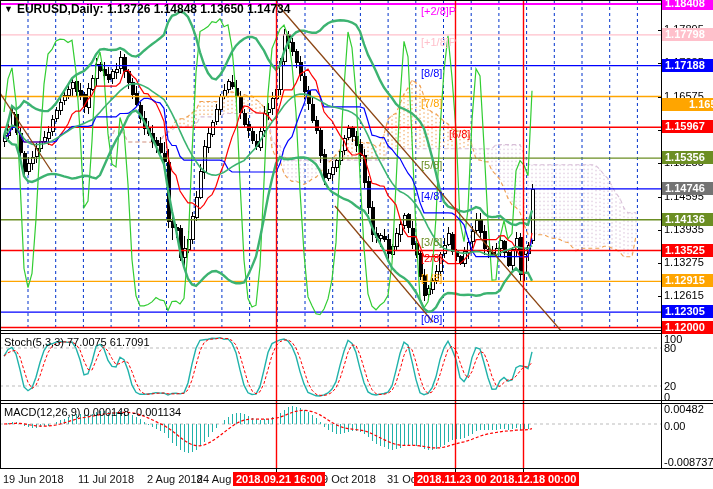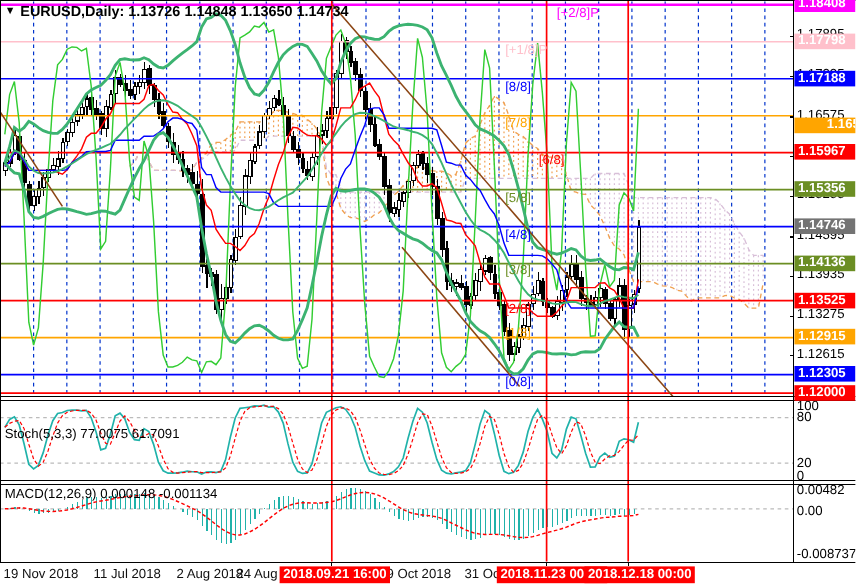--- a/index.html
+++ b/index.html
@@ -647,21 +647,21 @@
         <line x1="658" y1="263.5" x2="661" y2="263.5" stroke="#000000" stroke-width="1" shape-rendering="crispEdges"></line>
         <line x1="658" y1="296.5" x2="661" y2="296.5" stroke="#000000" stroke-width="1" shape-rendering="crispEdges"></line>
         <line x1="276.5" y1="468" x2="276.5" y2="472" stroke="#000000" stroke-width="1" shape-rendering="crispEdges"></line>
         <line x1="455.5" y1="468" x2="455.5" y2="472" stroke="#000000" stroke-width="1" shape-rendering="crispEdges"></line>
         <line x1="523.5" y1="468" x2="523.5" y2="472" stroke="#000000" stroke-width="1" shape-rendering="crispEdges"></line>
       </g>
     </svg>
   <div class="lbl" id="title">
     <span class="mark">▼</span><span>EURUSD,Daily: 1.13726 1.14848 1.13650 1.14734</span>
   </div>
-  <div class="lbl paneltitle" style="left:4px;top:336px;margin-top:20px;">Stoch(5,3,3) 77.0075 61.7091</div>
+  <div class="lbl paneltitle" style="left:4px;top:336px;">Stoch(5,3,3) 77.0075 61.7091</div>
   <div class="lbl paneltitle" style="left:4px;top:406px;">MACD(12,26,9) 0.000148 -0.001134</div>
   <div id="gen">
       <div class="lbl ptick" style="top: 22.9014px;">1.17895</div>
       <div class="lbl ptick" style="top: 56.2248px;">1.17235</div>
       <div class="lbl ptick" style="top: 89.5482px;">1.16575</div>
       <div class="lbl ptick" style="top: 122.872px;">1.15915</div>
       <div class="lbl ptick" style="top: 156.195px;">1.15255</div>
       <div class="lbl ptick" style="top: 189.518px;">1.14595</div>
       <div class="lbl ptick" style="top: 222.842px;">1.13935</div>
       <div class="lbl ptick" style="top: 256.165px;">1.13275</div>
@@ -671,32 +671,32 @@
       <div class="lbl badge" style="top: 58.5978px; background: rgb(0, 0, 255);">1.17188</div>
       <div class="lbl badge" style="top: 98px; background: rgb(255, 165, 0); padding-left: 27px;">1.16577</div>
       <div class="lbl badge" style="top: 120.246px; background: rgb(255, 0, 0);">1.15967</div>
       <div class="lbl badge" style="top: 151.095px; background: rgb(107, 142, 35);">1.15356</div>
       <div class="lbl badge" style="top: 181.894px; background: #737373;">1.14746</div>
       <div class="lbl badge" style="top: 212.693px; background: rgb(107, 142, 35);">1.14136</div>
       <div class="lbl badge" style="top: 243.543px; background: rgb(255, 0, 0);">1.13525</div>
       <div class="lbl badge" style="top: 274.342px; background: rgb(255, 165, 0);">1.12915</div>
       <div class="lbl badge" style="top: 305.14px; background: rgb(0, 0, 255);">1.12305</div>
       <div class="lbl badge" style="top: 320.54px; background: rgb(255, 0, 0);">1.12000</div>
-      <div class="lbl mur" style="top: 5px; color: rgb(255, 0, 255); margin-left: 43px;">[+2/8]P</div>
+      <div class="lbl mur" style="top: 5px; color: rgb(255, 0, 255);">[+2/8]P</div>
       <div class="lbl mur" style="top: 35.7989px; color: rgb(255, 192, 203);">[+1/8]P</div>
       <div class="lbl mur" style="top: 66.5978px; color: rgb(0, 0, 255);">[8/8]</div>
       <div class="lbl mur" style="top: 97.4472px; color: rgb(255, 165, 0);">[7/8]</div>
       <div class="lbl mur" style="top: 128.246px; color: rgb(255, 0, 0); padding-left: 28px;">[6/8]</div>
       <div class="lbl mur" style="top: 159.095px; color: rgb(107, 142, 35);">[5/8]</div>
       <div class="lbl mur" style="top: 189.894px; color: rgb(0, 0, 255);">[4/8]</div>
-      <div class="lbl mur" style="top: 219px; color: rgb(107, 142, 35);">[3/8]</div>
+      <div class="lbl mur" style="top: 236px; color: rgb(107, 142, 35);">[3/8]</div>
       <div class="lbl mur" style="top: 251.543px; color: rgb(255, 0, 0);">[2/8]</div>
       <div class="lbl mur" style="top: 272px; color: rgb(255, 165, 0);">[1/8]</div>
       <div class="lbl mur" style="top: 313.14px; color: rgb(0, 0, 255);">[0/8]</div>
-      <div class="lbl xlab" style="left: 3px; top: 473px;">19 Nov 2018</div>
+      <div class="lbl xlab" style="left: 3px; top: 473px;">19 Jun 2018</div>
       <div class="lbl xlab" style="left: 78px; top: 473px;">11 Jul 2018</div>
       <div class="lbl xlab" style="left: 147px; top: 473px;">2 Aug 2018</div>
       <div class="lbl xlab" style="left: 197px; top: 473px;">24 Aug 2018</div>
       <div class="lbl xlab" style="left: 322px; top: 473px;">9 Oct 2018</div>
       <div class="lbl xlab" style="left: 387px; top: 473px;">31 Oct 2018</div>
       <div class="lbl xlab" style="left: 567px; top: 473px;">8</div>
       <div class="lbl xred" style="left: 233px;">2018.09.21 16:00</div>
       <div class="lbl xred" style="left: 414px;">2018.11.23 00:00</div>
       <div class="lbl xred" style="left: 487px;">2018.12.18 00:00</div>
       <div class="lbl scale" style="top: 333px;">100</div>

